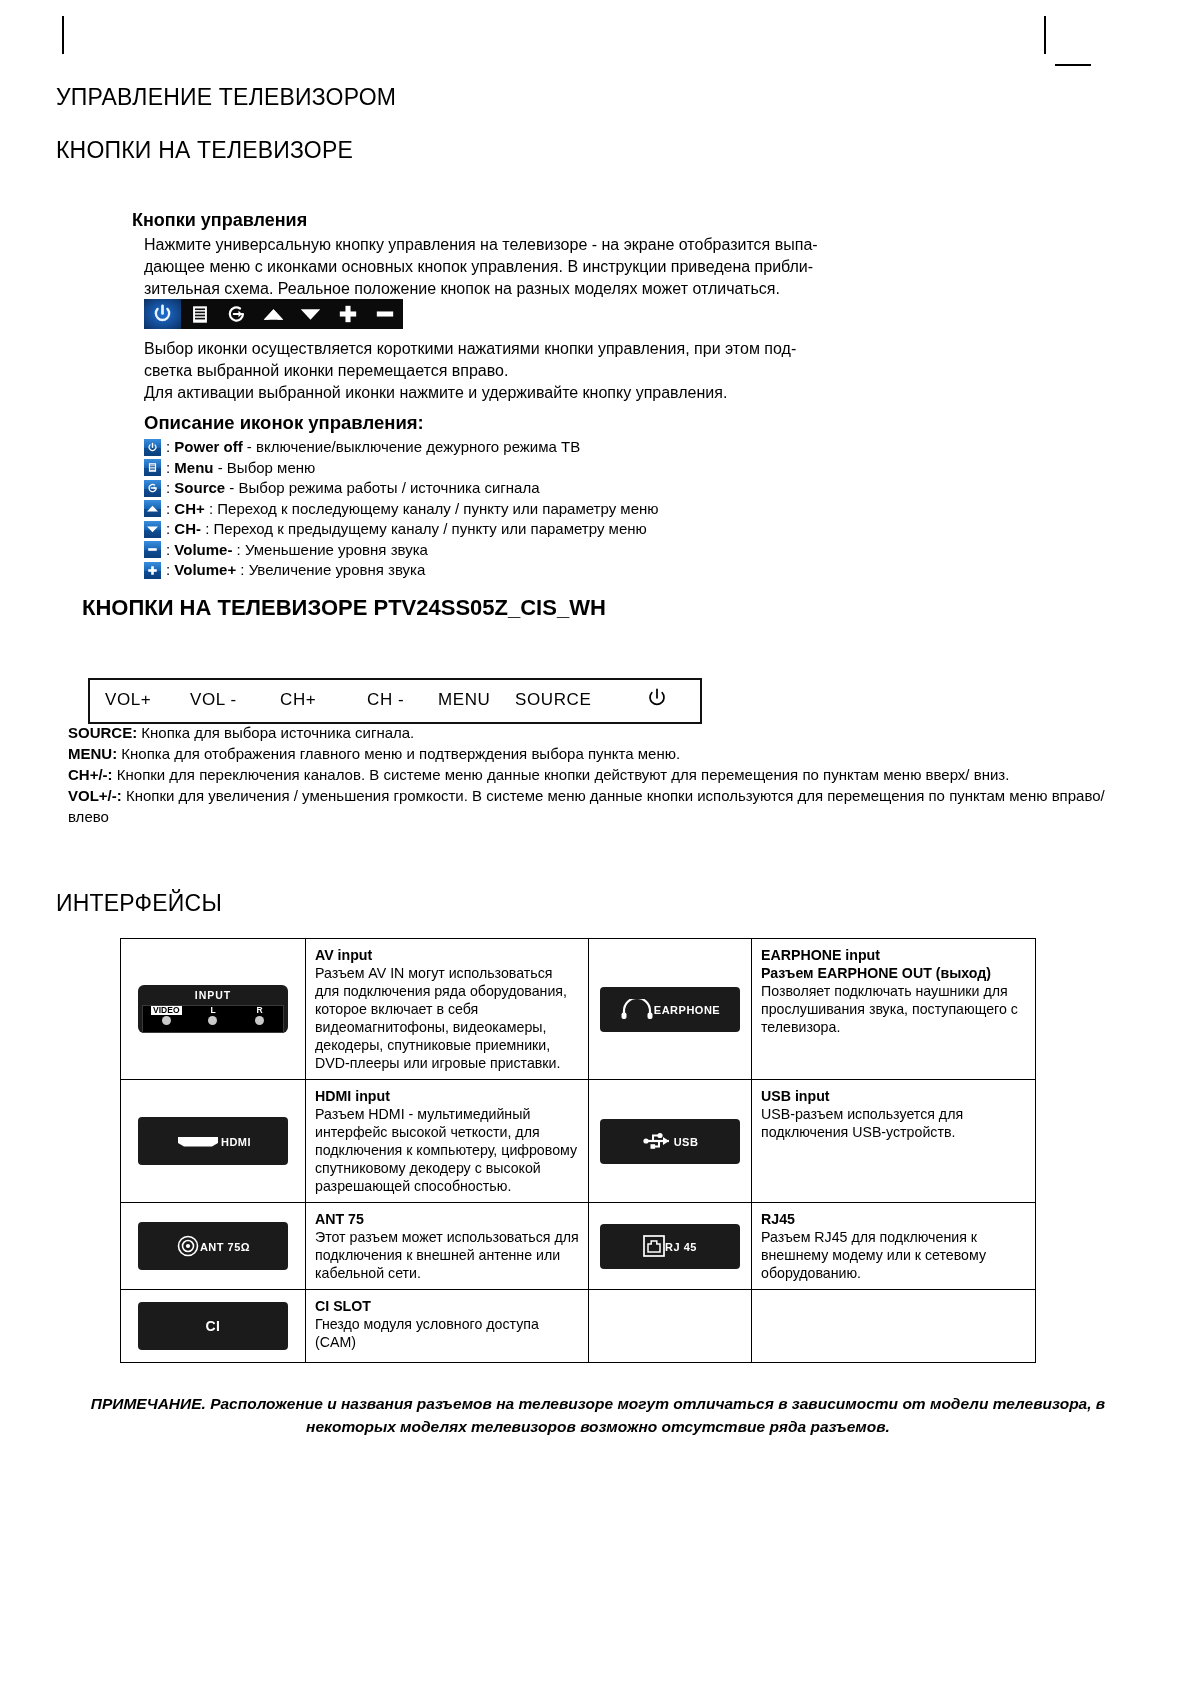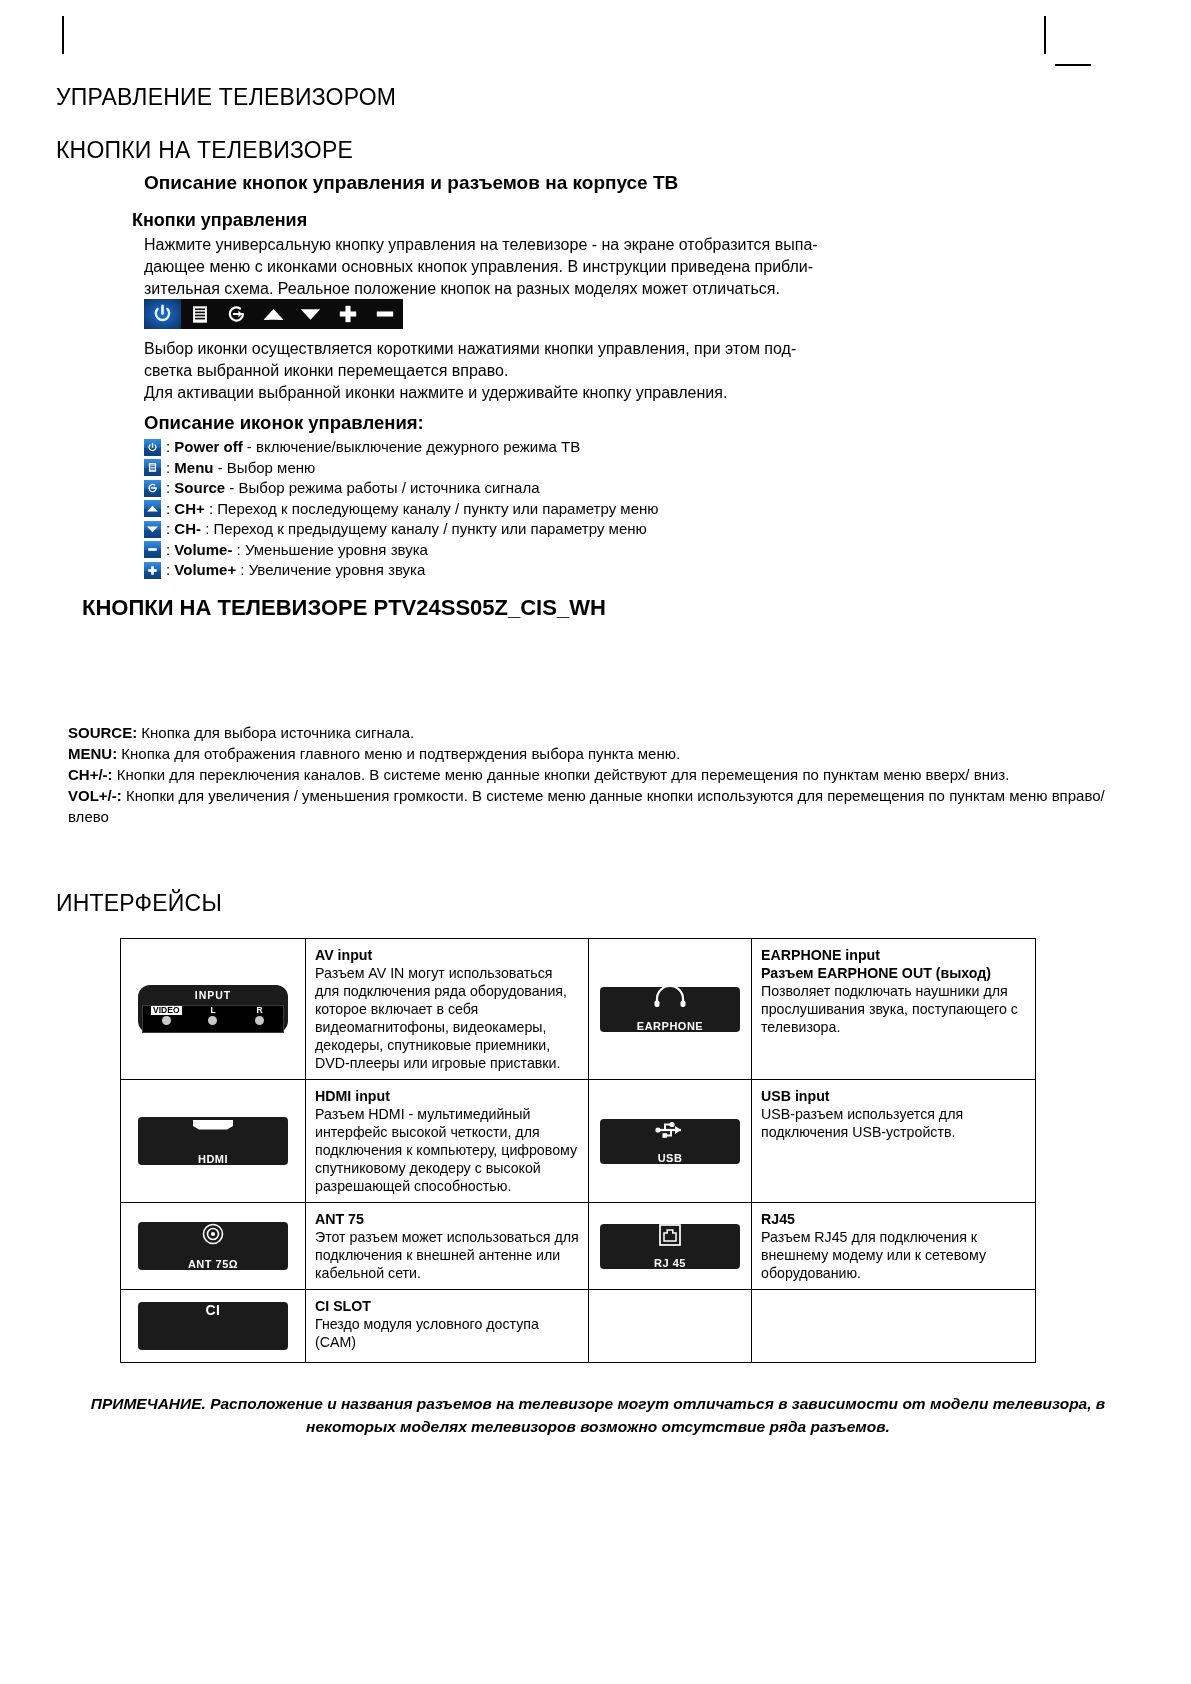--- a/index.html
+++ b/index.html
@@ -153,37 +153,36 @@
   .cell-txt .t-title {
     font-weight: bold;
     display: block;
   }
   .port {
     background: #1b1b1b;
     color: #fff;
     border-radius: 4px;
     margin: 10px auto;
     display: flex;
-    flex-direction: column;
-    align-items: center;
-    justify-content: space-between;
+    align-items: center;
+    justify-content: center;
   }
   .port .plabel {
     font-size: 11px;
     font-weight: bold;
     letter-spacing: 0.5px;
     margin-top: 2px;
   }
 
   
   .av-port {
     width: 150px;
     height: 48px;
     background: #1b1b1b;
-    border-radius: 12px;
+    border-radius: 6px;
     margin: 8px auto;
     position: relative;
     color: #fff;
   }
   .av-port .av-title {
     font-size: 10.5px;
     font-weight: bold;
     letter-spacing: 1px;
     text-align: center;
     padding-top: 4px;
@@ -235,21 +234,20 @@
 <div class="page">
 
   <div class="crop-left"></div>
   <div class="crop-right-v"></div>
   <div class="crop-right-h"></div>
 
   <div class="h-section" style="left:56px; top:84px;">УПРАВЛЕНИЕ ТЕЛЕВИЗОРОМ</div>
 
   <div class="h-section" style="left:56px; top:137px;">КНОПКИ НА ТЕЛЕВИЗОРЕ</div>
 
-  <div class="h-sub-bold narrow" style="left:144px; top:172px; font-size:19px;">Описание кнопок управления и разъемов на корпусе ТВ</div>
 
   <div class="h-sub-bold narrow" style="left:132px; top:210px; font-size:18px;">Кнопки управления</div>
 
   <div class="body-block narrow" style="left:144px; top:234px; width:700px; font-size:16px; line-height:22px;">
     <div>Нажмите универсальную кнопку управления на телевизоре - на экране отобразится выпа-</div>
     <div>дающее меню с иконками основных кнопок управления. В инструкции приведена прибли-</div>
     <div>зительная схема. Реальное положение кнопок на разных моделях может отличаться.</div>
   </div>
 
   <div class="iconbar" style="left:144px; top:299px; width:259px; height:30px;">
@@ -377,20 +375,34 @@
           <rect x="2.5" y="8.4" width="17" height="5.2" fill="#fff"></rect>
         </svg>
       </span>
       <span class="legend-txt">: <b>Volume+</b><span> : </span><span>Увеличение уровня звука</span></span>
     </div>
   </div>
 
   <div class="h-sub-bold narrow" style="left:82px; top:595px; font-size:22px;">КНОПКИ НА ТЕЛЕВИЗОРЕ PTV24SS05Z_CIS_WH</div>
 
 
+  <div class="btnstrip" style="left:88px; top:678px; width:610px; height:42px;">
+    <span class="lbl" style="left:15px; top:10px;">VOL+</span>
+    <span class="lbl" style="left:100px; top:10px;">VOL -</span>
+    <span class="lbl" style="left:190px; top:10px;">CH+</span>
+    <span class="lbl" style="left:277px; top:10px;">CH -</span>
+    <span class="lbl" style="left:348px; top:10px;">MENU</span>
+    <span class="lbl" style="left:425px; top:10px;">SOURCE</span>
+    <span class="lbl" style="left:556px; top:7px;">
+      <svg width="22" height="24" viewBox="0 0 24 26" aria-hidden="true">
+        <path d="M12 2.5 v9.2" stroke="#000" stroke-width="1.9" stroke-linecap="round" fill="none"></path>
+        <path d="M6.3 6.2 a7.6 7.6 0 1 0 11.4 0" stroke="#000" stroke-width="1.9" fill="none" stroke-linecap="round"></path>
+      </svg>
+    </span>
+  </div>
 
   <div style="position:absolute; left:68px; top:722px; width:1056px; font-size:15px; line-height:21px;">
 
 
     <div>
       <b>SOURCE:</b><span> Кнопка для выбора источника сигнала.</span>
     </div>
 
     <div>
       <b>MENU:</b><span> Кнопка для отображения главного меню и подтверждения выбора пункта меню.</span>

